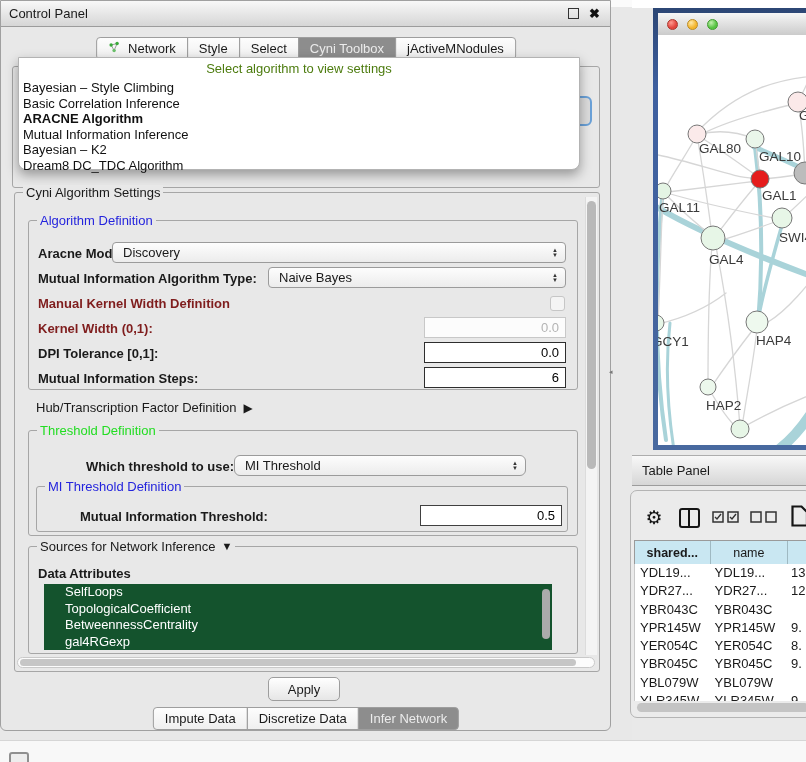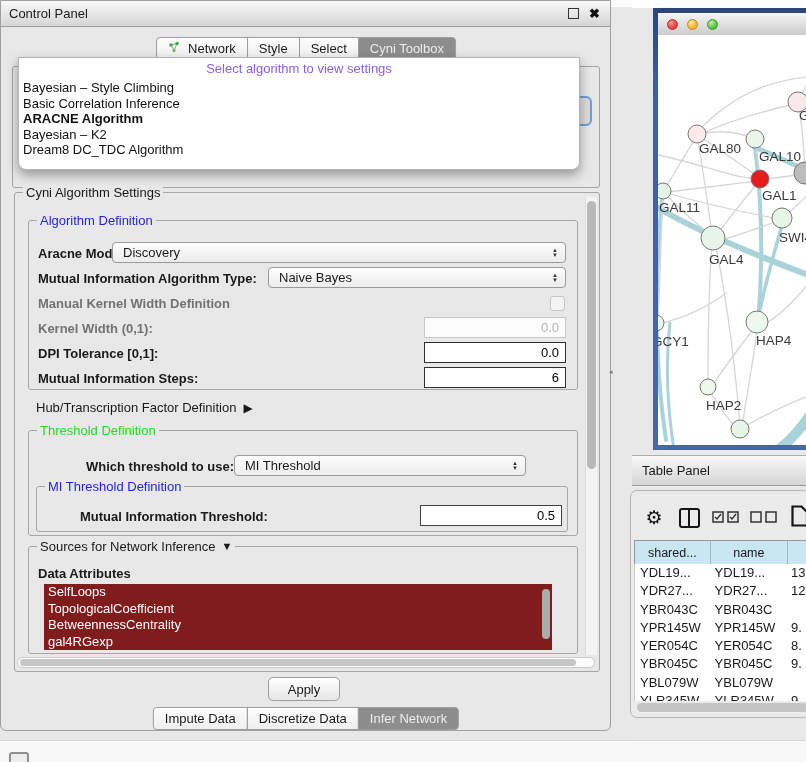--- a/index.html
+++ b/index.html
@@ -16,40 +16,40 @@
   
   .tabbar{display:flex;}
   .tab{padding:3px 11px;background:linear-gradient(#fdfdfd,#efefef);border:1px solid #9e9e9e;
        margin-left:-1px;white-space:nowrap;display:flex;align-items:center;gap:8px;}
   .tab:first-child{border-radius:4px 0 0 4px;margin-left:0;}
   .tab:last-child{border-radius:0 4px 4px 0;}
   .tab.sel{background:#8d8d8d;color:#ececec;}
   
   .popup{background:#fff;border:1px solid #b3b3b3;border-radius:0 0 8px 8px;
        box-shadow:0 5px 12px rgba(0,0,0,.35);}
-  .popup .prompt{text-align:center;color:#8b5cf6;padding-top:3px;height:17px;}
+  .popup .prompt{text-align:center;color:#4d7c0f;padding-top:3px;height:17px;}
   .mi{height:15.5px;line-height:15.5px;padding-left:4px;color:#111;}
   .mi.bold{font-weight:bold;}
   
   .grp{border:1px solid #a6a6a6;border-radius:3px;}
   .legend{position:absolute;top:-8px;left:8px;background:#e8e8e8;padding:0 3px;line-height:15px;}
   .legend.blue{color:#2424dd;}
   .legend.green{color:#22dd22;}
   .lbl{font-weight:bold;white-space:nowrap;}
-  .lbl.dis{color:#737373;}
+  .lbl.dis{color:#7f1d1d;}
   .macsel{border:1px solid #9b9b9b;border-radius:4px;background:linear-gradient(#fdfdfd,#ececec);
        display:flex;align-items:center;height:21px;padding-left:10px;box-sizing:border-box;}
   .stepper{margin-left:auto;padding-right:7px;display:flex;flex-direction:column;font-size:6px;
        line-height:5px;color:#333;}
   .tin{box-sizing:border-box;height:21px;font:13px "Liberation Sans",sans-serif;text-align:right;
        padding-right:6px;background:#fff;border:1.5px solid #2e2e2e;}
   .tin.dis{border:1px solid #c8c8c8;background:#fcfcfc;color:#b4b4b4;}
   .tin.mid{border:1px solid #404040;}
   .checkbox{width:13px;height:13px;border:1px solid #c6c6c6;border-radius:3px;background:#f4f4f4;}
-  .attr{height:16.5px;line-height:16.5px;padding-left:4px;color:#fff;background:#7f1d1d;}
+  .attr{height:16.5px;line-height:16.5px;padding-left:21px;color:#fff;background:#14532d;}
   .scroll-track{background:#f4f4f4;border-left:1px solid #dcdcdc;}
   .thumb{background:#b9b9b9;border-radius:5px;}
   .btn{border:1px solid #9d9d9d;border-radius:5px;background:linear-gradient(#ffffff,#e6e6e6);
        display:flex;align-items:center;justify-content:center;}
   
   .netframe{background:linear-gradient(180deg,#2c4674 0%,#3e5f9f 18%,#48699f 100%);}
   .net-titlebar{background:linear-gradient(#f6f6f6,#cbcbcb);display:flex;align-items:center;
        gap:9px;padding-left:9px;}
   .light{width:11px;height:11px;border-radius:50%;}
   .light.red{background:radial-gradient(circle at 35% 30%,#ff9a90,#e3453e 60%);border:1px solid #a8362d;box-sizing:border-box;}
@@ -91,31 +91,35 @@
     </div>
     <div class="tab">
       <span>Style</span>
     </div>
     <div class="tab">
       <span>Select</span>
     </div>
     <div class="tab sel">
       <span>Cyni Toolbox</span>
     </div>
+    <div class="tab">
+      <span>jActiveMNodules</span>
+    </div>
   </div>
 
 <div class="abs grp" style="left:12px;top:66px;width:586px;height:120px;"></div>
 <div class="abs" style="left:572px;top:96px;width:16px;height:26px;border:2px solid #6aa1d8;border-radius:6px;background:#dcdcdc;"></div>
 
 <div class="abs popup" style="left:18px;top:57px;width:560px;height:111px;">
   <div class="prompt">Select algorithm to view settings</div>
   <div style="padding-top:2px;">
       <div class="mi">Bayesian – Style Climbing</div>
       <div class="mi">Basic Correlation Inference</div>
       <div class="mi bold">ARACNE Algorithm</div>
+      <div class="mi">Mutual Information Inference</div>
       <div class="mi">Bayesian – K2</div>
       <div class="mi">Dream8 DC_TDC Algorithm</div>
     </div>
 </div>
 
 <div class="abs grp" style="left:14px;top:192px;width:584px;height:478px;">
   <span class="legend">Cyni Algorithm Settings</span>
 </div>
 
 <div class="abs scroll-track" style="left:585px;top:197px;width:11px;height:458px;">
@@ -152,21 +156,21 @@
 
 <div class="abs" style="left:36px;top:400px;display:flex;align-items:center;gap:7px;justify-content:flex-end;">
   <span>Hub/Transcription Factor Definition</span>
   <span style="font-size:12px;">▶</span>
 </div>
 
 <div class="abs grp" style="left:28px;top:430px;width:548px;height:104px;">
   <span class="legend green">Threshold Definition</span>
 </div>
 <span class="abs lbl" style="left:86px;top:459px;">Which threshold to use:</span>
-<div class="abs macsel" style="left:234px;top:455px;width:292px;">
+<div class="abs macsel" style="left:234px;top:455px;width:292px;border-radius:6px;">
   <span>MI Threshold</span>
   <span class="stepper">
       <span>▲</span>
       <span>▼</span>
     </span>
 </div>
 <div class="abs grp" style="left:36px;top:486px;width:530px;height:44px;">
   <span class="legend blue">MI Threshold Definition</span>
 </div>
 <span class="abs lbl" style="left:48px;top:509px;padding-left:32px;">Mutual Information Threshold:</span>
@@ -293,21 +297,21 @@
 </svg>
 <svg class="abs" style="left:750px;top:511px;" width="27" height="12" viewBox="0 0 27 12">
   <rect x="1" y="1" width="10" height="10" fill="none" stroke="#333" stroke-width="1.5"></rect>
   <rect x="16" y="1" width="10" height="10" fill="none" stroke="#333" stroke-width="1.5"></rect>
 </svg>
 <svg class="abs" style="left:791px;top:505px;" width="18" height="22" viewBox="0 0 18 22">
   <path d="M1.5,1.5 h9 l5.5,5.5 v13.5 h-14.5 z" fill="none" stroke="#151515" stroke-width="2.2"></path>
 </svg>
 
 <div class="abs" style="left:634px;top:540px;width:178px;height:24px;display:flex;border:1px solid #9a9a9a;border-right:none;box-sizing:border-box;">
-    <div class="th" style="width: 76px;">shared...</div>
+    <div class="th" style="width: 76px; font-weight: bold;">shared...</div>
     <div class="th" style="width: 78px;">name</div>
     <div class="th" style="width: 24px;"></div>
   </div>
 <div class="abs" style="left:634px;top:564px;width:178px;height:137px;overflow:hidden;background:#fff;border-left:1px solid #c9c9c9;">
     <div class="tr">
       <span class="td" style="width: 76px; padding-left: 5px;">YDL19...</span>
       <span class="td" style="width: 78px; padding-left: 5px;">YDL19...</span>
       <span class="td" style="width: 24px; padding-left: 5px;">13</span>
     </div>
     <div class="tr">

